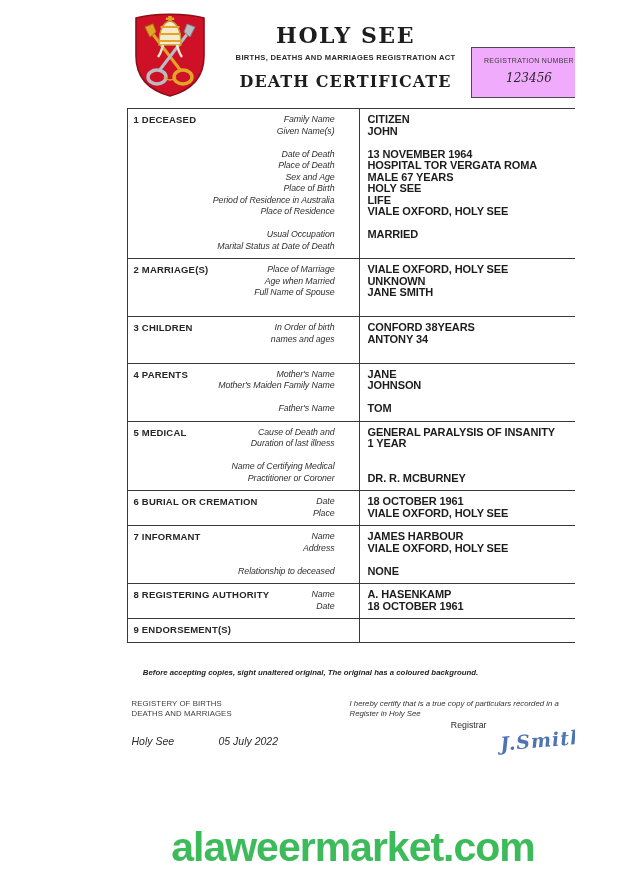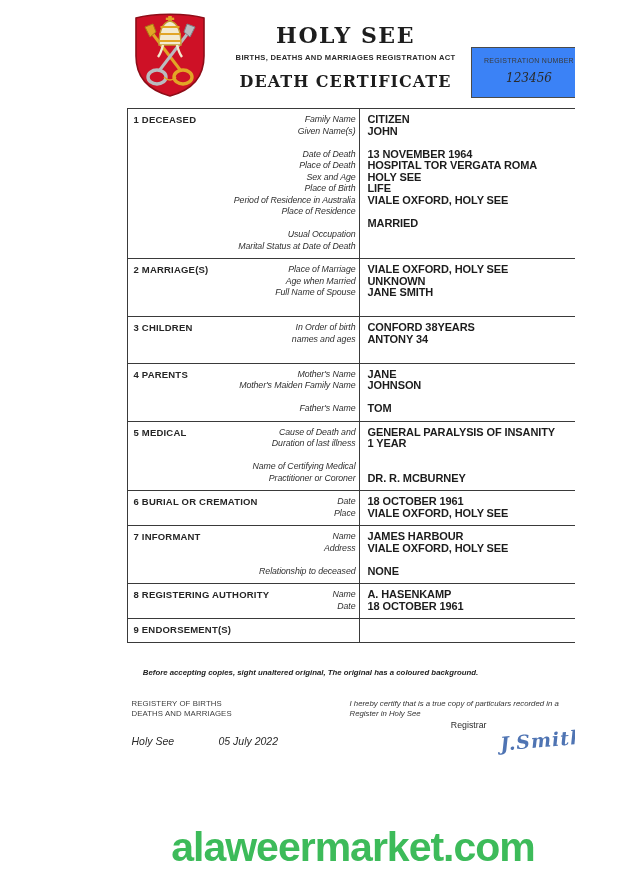--- a/index.html
+++ b/index.html
@@ -12,32 +12,32 @@
 
   
   .crest { position:absolute; left:84px; top:11px; width:78px; height:88px; }
   .header-center { position:absolute; left:168px; top:22px; width:262px; text-align:center; }
   .title { font-family:"DejaVu Serif", serif; font-weight:bold; font-size:22px;
            letter-spacing:1.5px; color:#1d1d1d; }
   .subtitle { margin-top:5px; font-size:7.6px; font-weight:bold; letter-spacing:.3px; color:#2c2c2c; }
   .doc-type { margin-top:10px; font-family:"DejaVu Serif", serif; font-weight:bold;
               font-size:16px; letter-spacing:1px; color:#1d1d1d; }
   .reg-box { position:absolute; left:424px; top:47px; width:117px; height:51px;
-             border:1.5px solid #4a4a4a; text-align:center; background:#3b82f6; }
+             border:1.5px solid #4a4a4a; text-align:center; background:#f0abfc; }
   .reg-label { margin-top:9px; font-size:7px; letter-spacing:.3px; color:#3a3a3a; }
   .reg-number { margin-top:7px; font-family:"DejaVu Serif", serif; font-style:italic;
                 font-size:12px; color:#2a2a2a; }
 
   
   .cert-table { position:absolute; left:80px; top:108px; width:461px;
                 border:1.5px solid #3a3a3a; background:#fff; }
   .section { display:flex; border-top:1.2px solid #3a3a3a; min-height:24px; }
   .section:first-child { border-top:none; }
   .col-left { position:relative; width:232px; border-right:1.2px solid #3a3a3a;
-              padding:5px 3px 6px 6px; text-align:right; }
+              padding:5px 24px 6px 6px; text-align:right; }
   .col-right { flex:1; padding:5px 4px 6px 8px; }
   .sec-title { position:absolute; left:6px; top:5px; font-size:9.5px; font-weight:bold;
                letter-spacing:.2px; color:#262626; white-space:nowrap; }
   .label-line { font-size:8.8px; font-style:italic; line-height:11.5px; color:#303030;
                 letter-spacing:-.1px; white-space:nowrap; }
   .value-line { font-size:11px; font-weight:bold; line-height:11.5px; color:#1c1c1c;
                 letter-spacing:-.1px; white-space:nowrap; }
 
   
   .notice { position:absolute; left:0; top:668px; width:100%; text-align:center;
@@ -121,20 +121,21 @@
           <div class="label-line">&nbsp;</div>
           <div class="label-line">Usual Occupation</div>
           <div class="label-line">Marital Status at Date of Death</div>
         </div>
         <div class="col-right">
           <div class="value-line">CITIZEN</div>
           <div class="value-line">JOHN</div>
           <div class="value-line">&nbsp;</div>
           <div class="value-line">13 NOVEMBER 1964</div>
           <div class="value-line">HOSPITAL TOR VERGATA ROMA</div>
+          <div class="value-line">MALE 67 YEARS</div>
           <div class="value-line">HOLY SEE</div>
           <div class="value-line">LIFE</div>
           <div class="value-line">VIALE OXFORD, HOLY SEE</div>
           <div class="value-line">&nbsp;</div>
           <div class="value-line">MARRIED</div>
         </div>
       </div>
       <div class="section">
         <div class="col-left">
           <div class="sec-title">2 MARRIAGE(S)</div>

